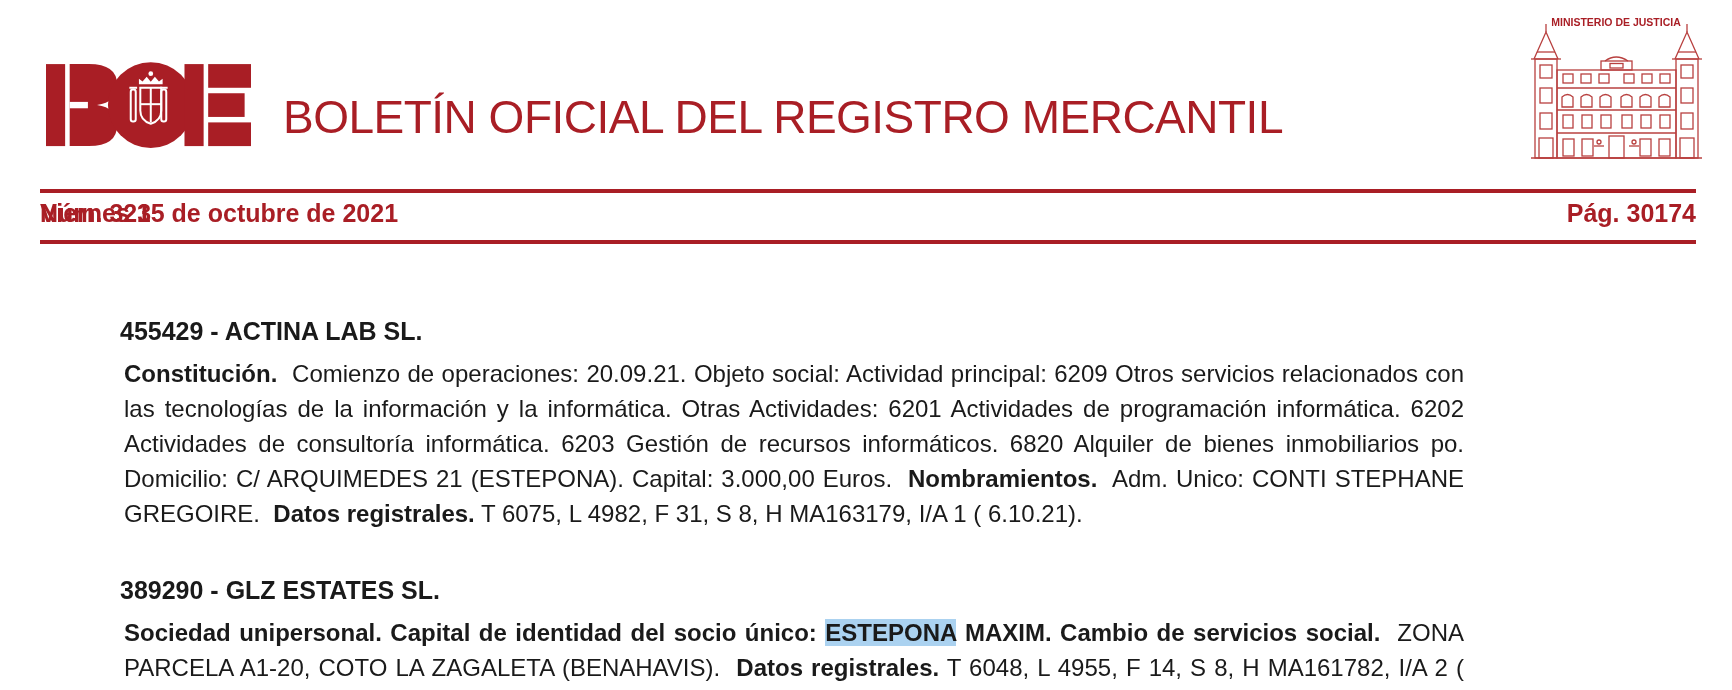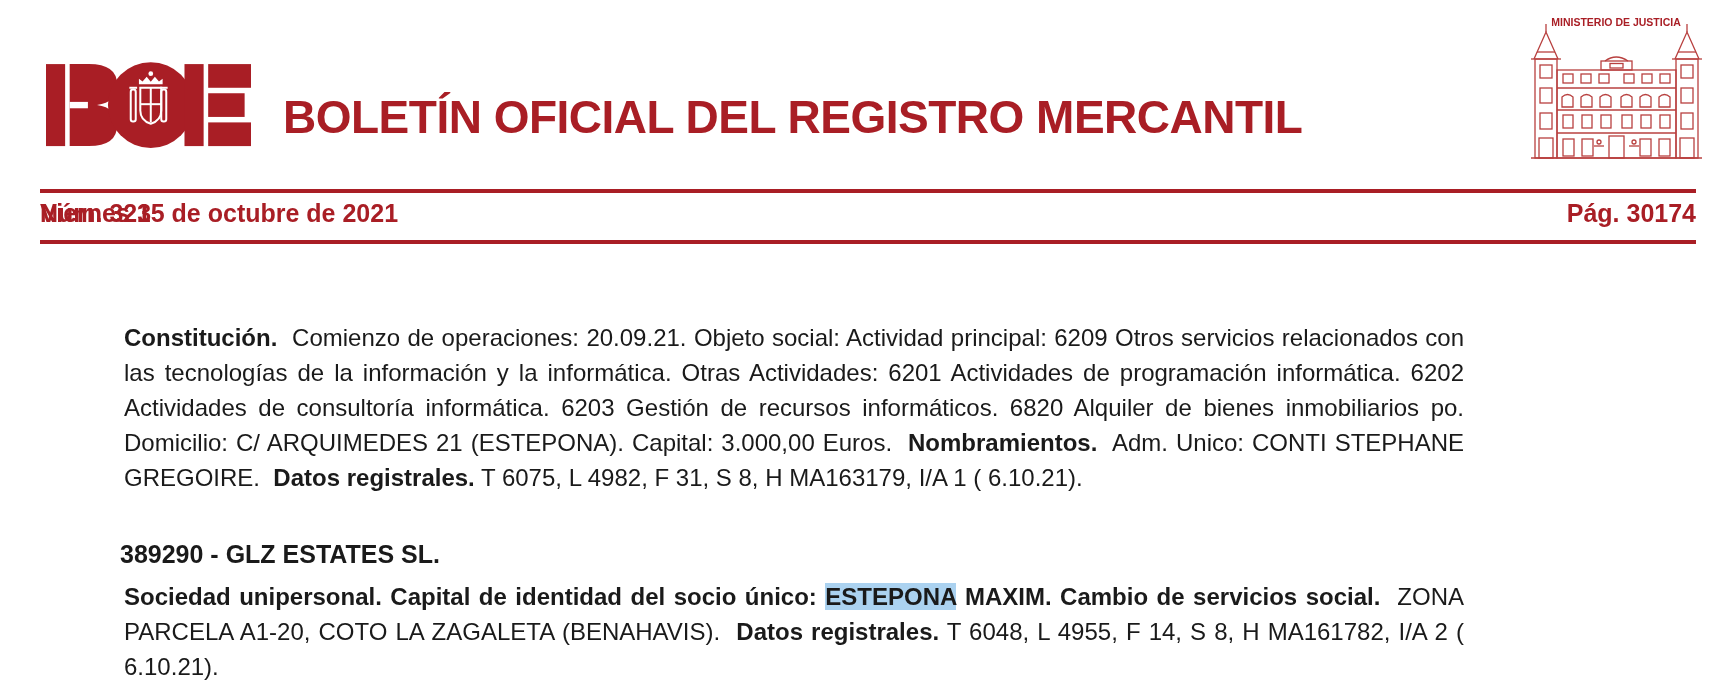--- a/index.html
+++ b/index.html
@@ -9,21 +9,21 @@
   }
   html,body{margin:0;padding:0;background:#fff;}
   .page{
     position:relative;width:1732px;height:690px;background:#ffffff;
     font-family:"Liberation Sans", sans-serif;overflow:hidden;
   }
   
   .boe-logo{position:absolute;left:46px;top:60px;}
   .page-title{
     position:absolute;left:283px;top:94px;margin:0;
-    font-size:46px;font-weight:700;color:var(--brand-red);
+    font-size:46px;font-weight:400;color:var(--brand-red);
     white-space:nowrap;letter-spacing:-0.5px;line-height:1;
   }
   .ministry-emblem{position:absolute;right:28px;top:12px;}
   .rule{position:absolute;left:40px;right:36px;height:4px;background:var(--brand-red);}
   .rule-top{top:189px;}
   .rule-bottom{top:240px;}
   .issue-bar{position:absolute;left:40px;right:36px;top:196px;height:40px;}
   .issue-bar span{
     font-size:25px;font-weight:700;color:var(--brand-red);line-height:34px;
   }
@@ -152,20 +152,21 @@
     <div class="issue-bar">
       <span class="issue-number">Núm. 323</span>
       <span class="issue-date">Viernes 15 de octubre de 2021</span>
       <span class="page-number">Pág. 30174</span>
     </div>
     <div class="rule rule-bottom"></div>
   </header>
 
   <main class="entries" id="entries-container">
       <section class="entry">
+        <h2 class="entry-heading">455429 - ACTINA LAB SL.</h2>
         <p class="entry-body"><span class="b">Constitución.</span><span>&nbsp; Comienzo de operaciones: 20.09.21. Objeto social: Actividad principal: 6209 Otros servicios relacionados con las tecnologías de la información y la informática. Otras Actividades: 6201 Actividades de programación informática. 6202 Actividades de consultoría informática. 6203 Gestión de recursos informáticos. 6820 Alquiler de bienes inmobiliarios po. Domicilio: C/ ARQUIMEDES 21 (ESTEPONA). Capital: 3.000,00 Euros.&nbsp; </span><span class="b">Nombramientos.</span><span>&nbsp; Adm. Unico: CONTI STEPHANE GREGOIRE.&nbsp; </span><span class="b">Datos registrales.</span><span> T 6075, L 4982, F 31, S 8, H MA163179, I/A 1 ( 6.10.21).</span></p>
       </section>
       <section class="entry">
         <h2 class="entry-heading">389290 - GLZ ESTATES SL.</h2>
         <p class="entry-body"><span class="b">Sociedad unipersonal. Capital de identidad del socio único: </span><span class="b hl">ESTEPONA</span><span class="b"> MAXIM. Cambio de servicios social.</span><span>&nbsp; ZONA PARCELA A1-20, COTO LA ZAGALETA (BENAHAVIS).&nbsp; </span><span class="b">Datos registrales.</span><span> T 6048, L 4955, F 14, S 8, H MA161782, I/A 2 ( 6.10.21).</span></p>
       </section>
     </main>
 
 </div>
 

